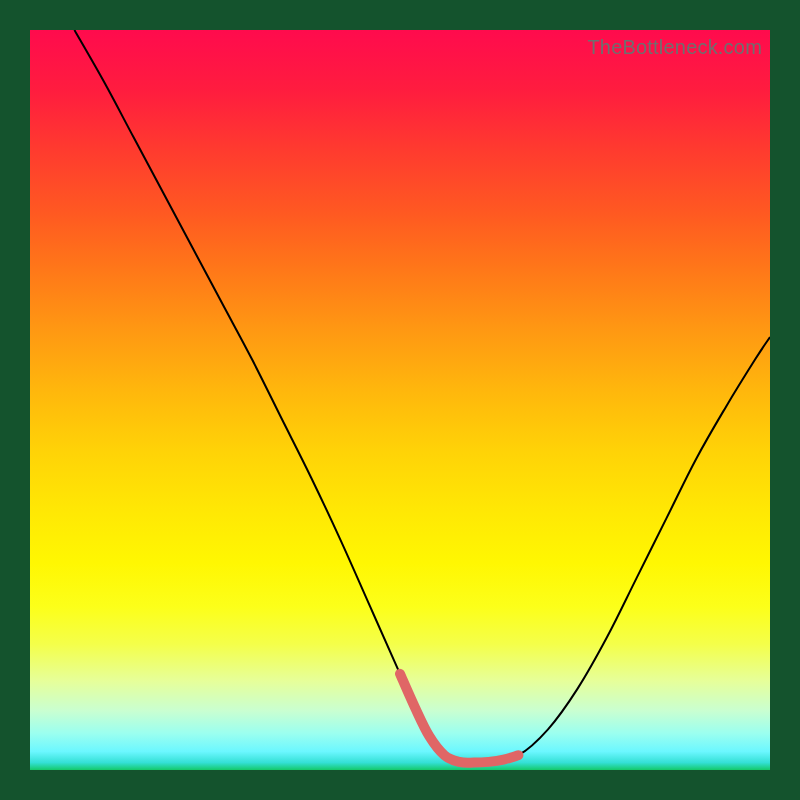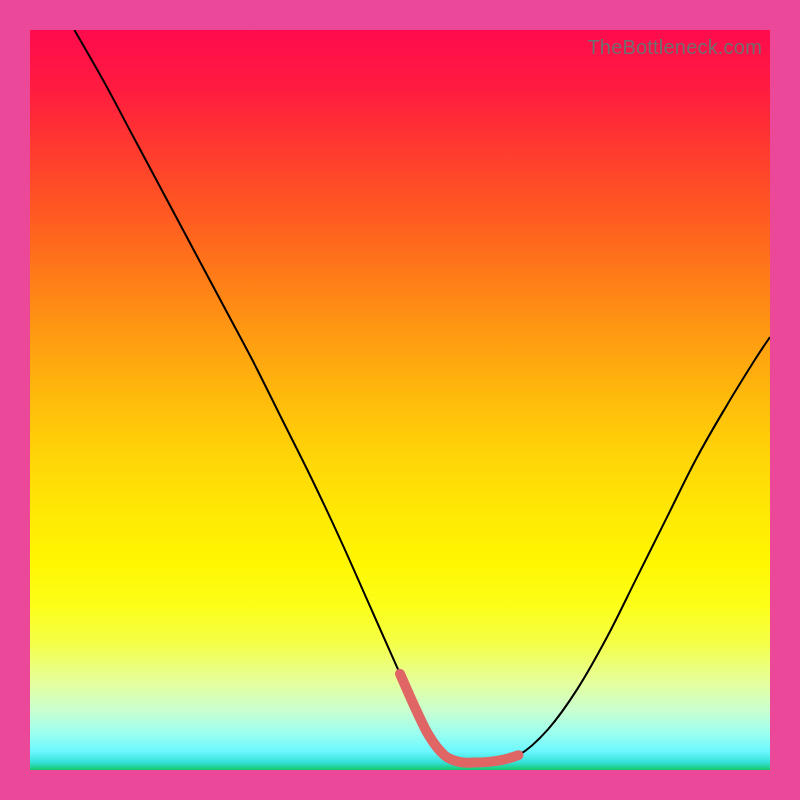--- a/index.html
+++ b/index.html
@@ -8,21 +8,21 @@
     width: 800px;
     height: 800px;
     background: #000;
     overflow: hidden;
     font-family: Arial, Helvetica, sans-serif;
   }
   .frame {
     position: relative;
     width: 800px;
     height: 800px;
-    background: #ec4899;
+    background: #14532d;
   }
   .plot-area {
     position: absolute;
     left: 30px;
     top: 30px;
     width: 740px;
     height: 740px;
     background: linear-gradient(to bottom,
       #ff0b4d 0%,
       #ff1c3f 8%,

